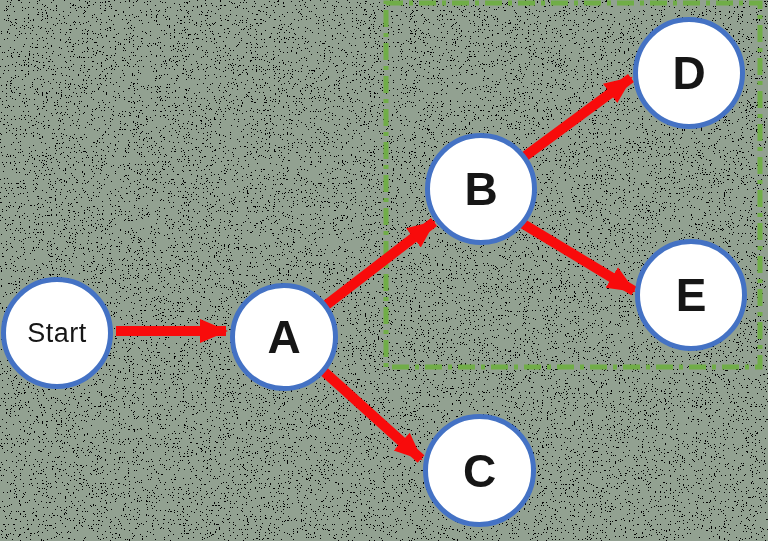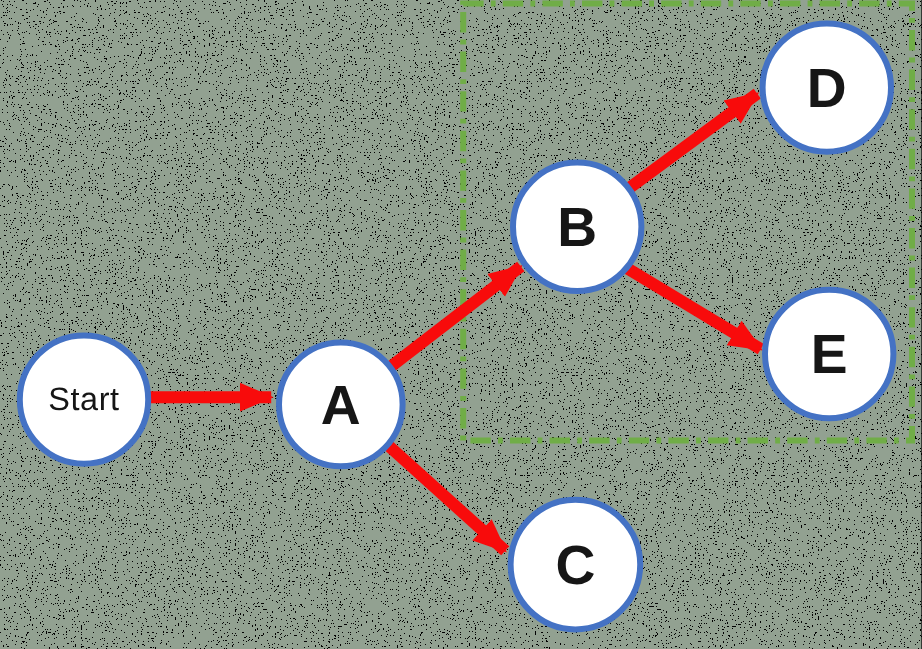--- a/index.html
+++ b/index.html
@@ -72,21 +72,21 @@
 
     <g stroke-width="10" fill="none">
       <line x1="116" y1="331" x2="226" y2="331" marker-end="url(#arrowHead)" stroke="#F80B0B"></line>
       <line x1="325" y1="306" x2="434" y2="222" marker-end="url(#arrowHead)" stroke="#F80B0B"></line>
       <line x1="320" y1="368" x2="421" y2="459" marker-end="url(#arrowHead)" stroke="#F80B0B"></line>
       <line x1="524" y1="157" x2="631" y2="78" marker-end="url(#arrowHead)" stroke="#F80B0B"></line>
       <line x1="520" y1="222" x2="634" y2="291" marker-end="url(#arrowHead)" stroke="#F80B0B"></line>
     </g>
   </svg>
 
-  <div class="node" style="left:14px; top:277px; width:112px; height:112px;">
+  <div class="node" style="left:1px; top:277px; width:112px; height:112px;">
     <span class="node-label node-label--small">Start</span>
   </div>
 
   <div class="node" style="left:230px; top:283px; width:108px; height:108px;">
     <span class="node-label">A</span>
   </div>
 
   <div class="node" style="left:425px; top:133px; width:112px; height:112px;">
     <span class="node-label">B</span>
   </div>

